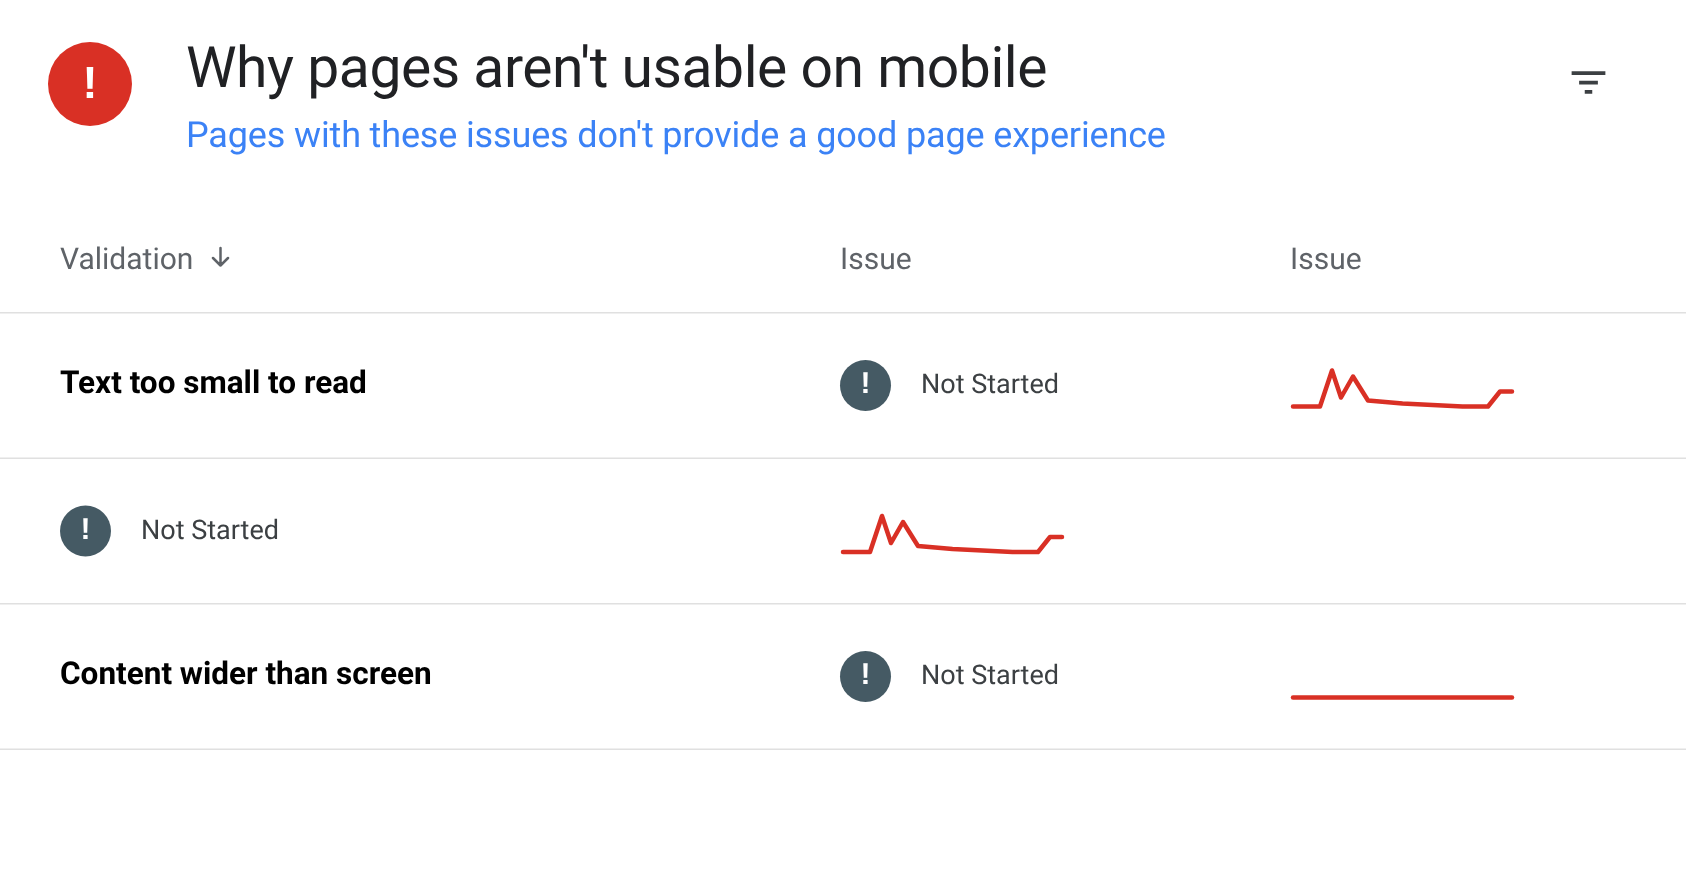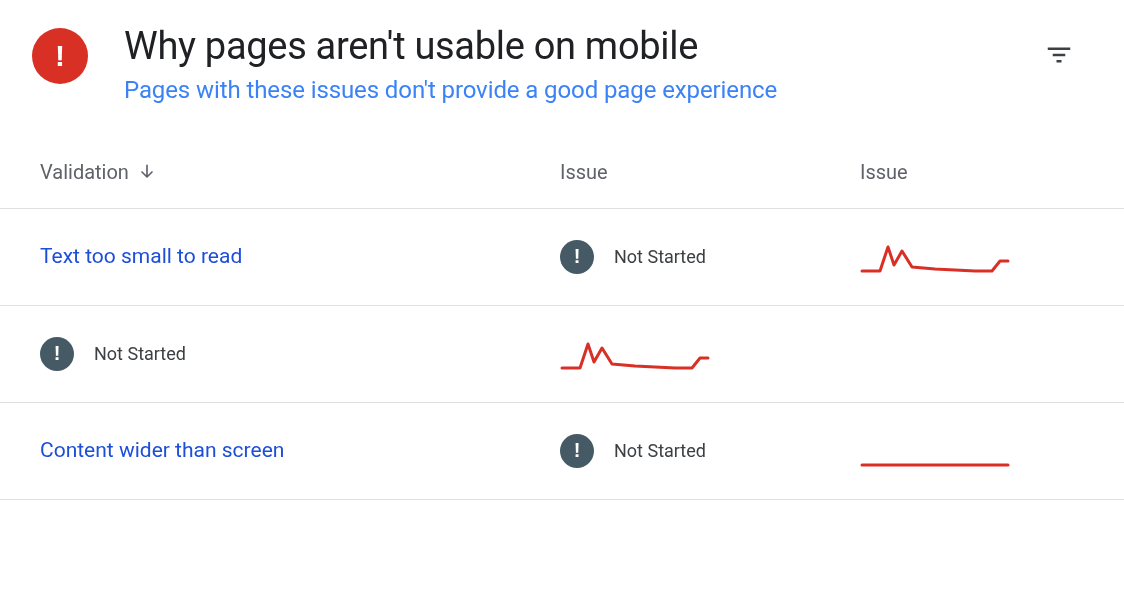--- a/index.html
+++ b/index.html
@@ -92,22 +92,22 @@
     .row {
       display: grid;
       grid-template-columns: 520px 300px 1fr;
       padding: 28px 40px;
       border-bottom: 1px solid #e0e0e0;
       align-items: center;
       min-height: 96px;
     }
     .issue-name {
       font-size: 21px;
-      color: #1d4ed8;
-      font-weight: 400;
+      color: #000000;
+      font-weight: 700;
       line-height: 1.6;
       padding-right: 49px;
     }
     .validation-cell {
       display: flex;
       align-items: center;
       gap: 20px;
     }
     .status-dot {
       width: 34px;

